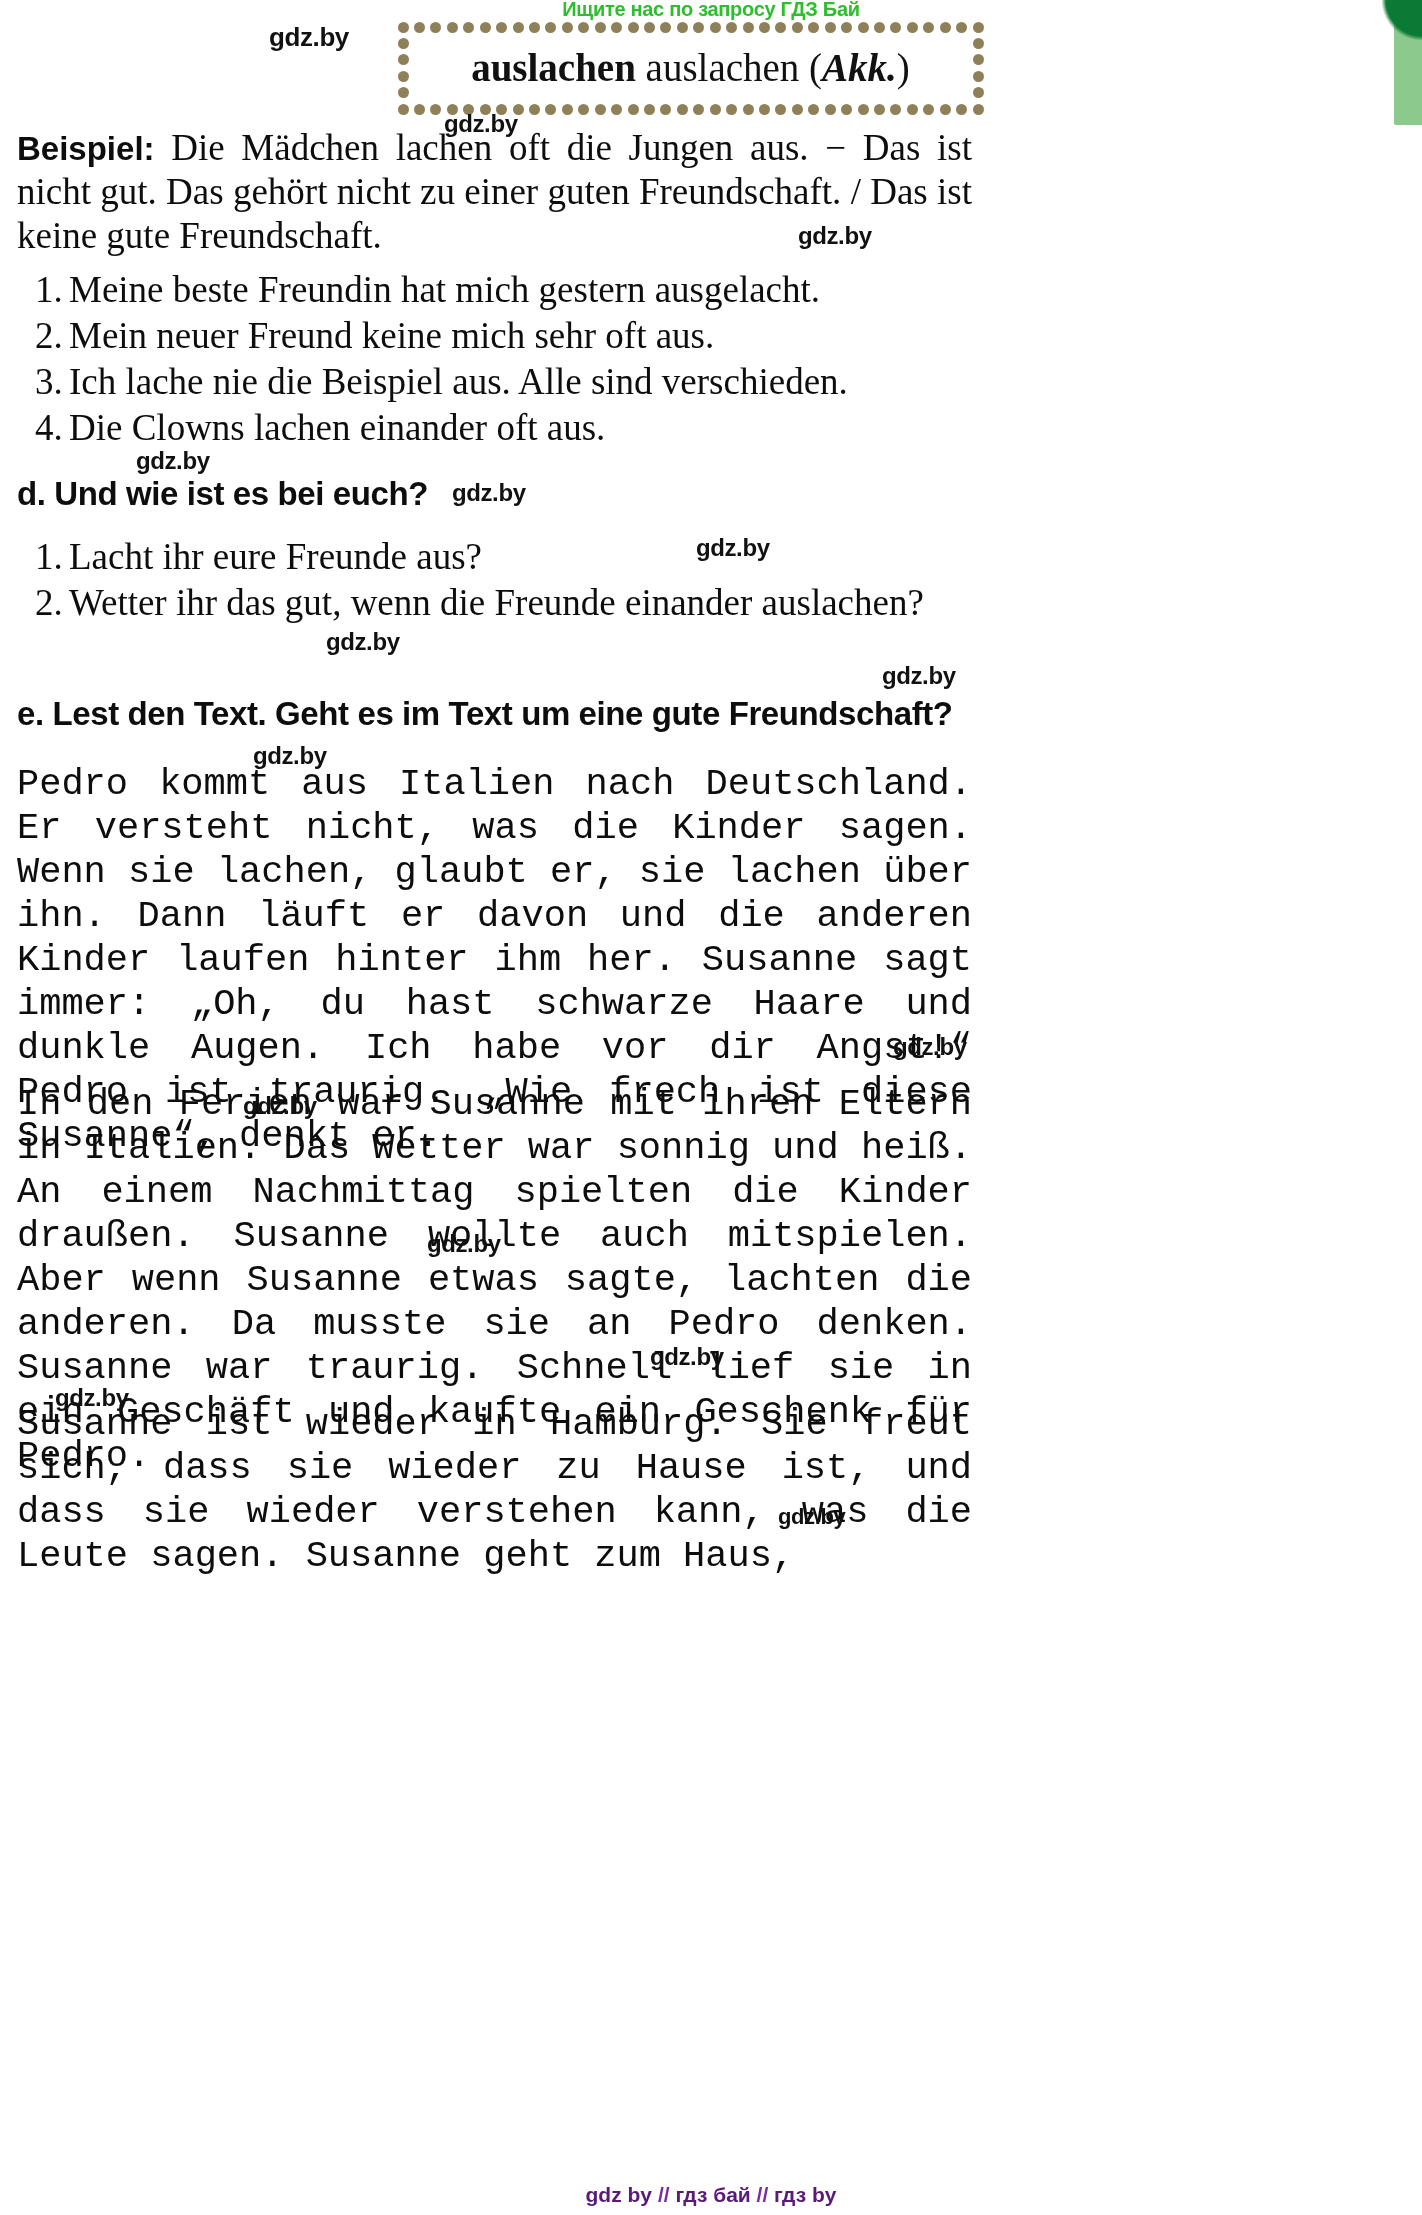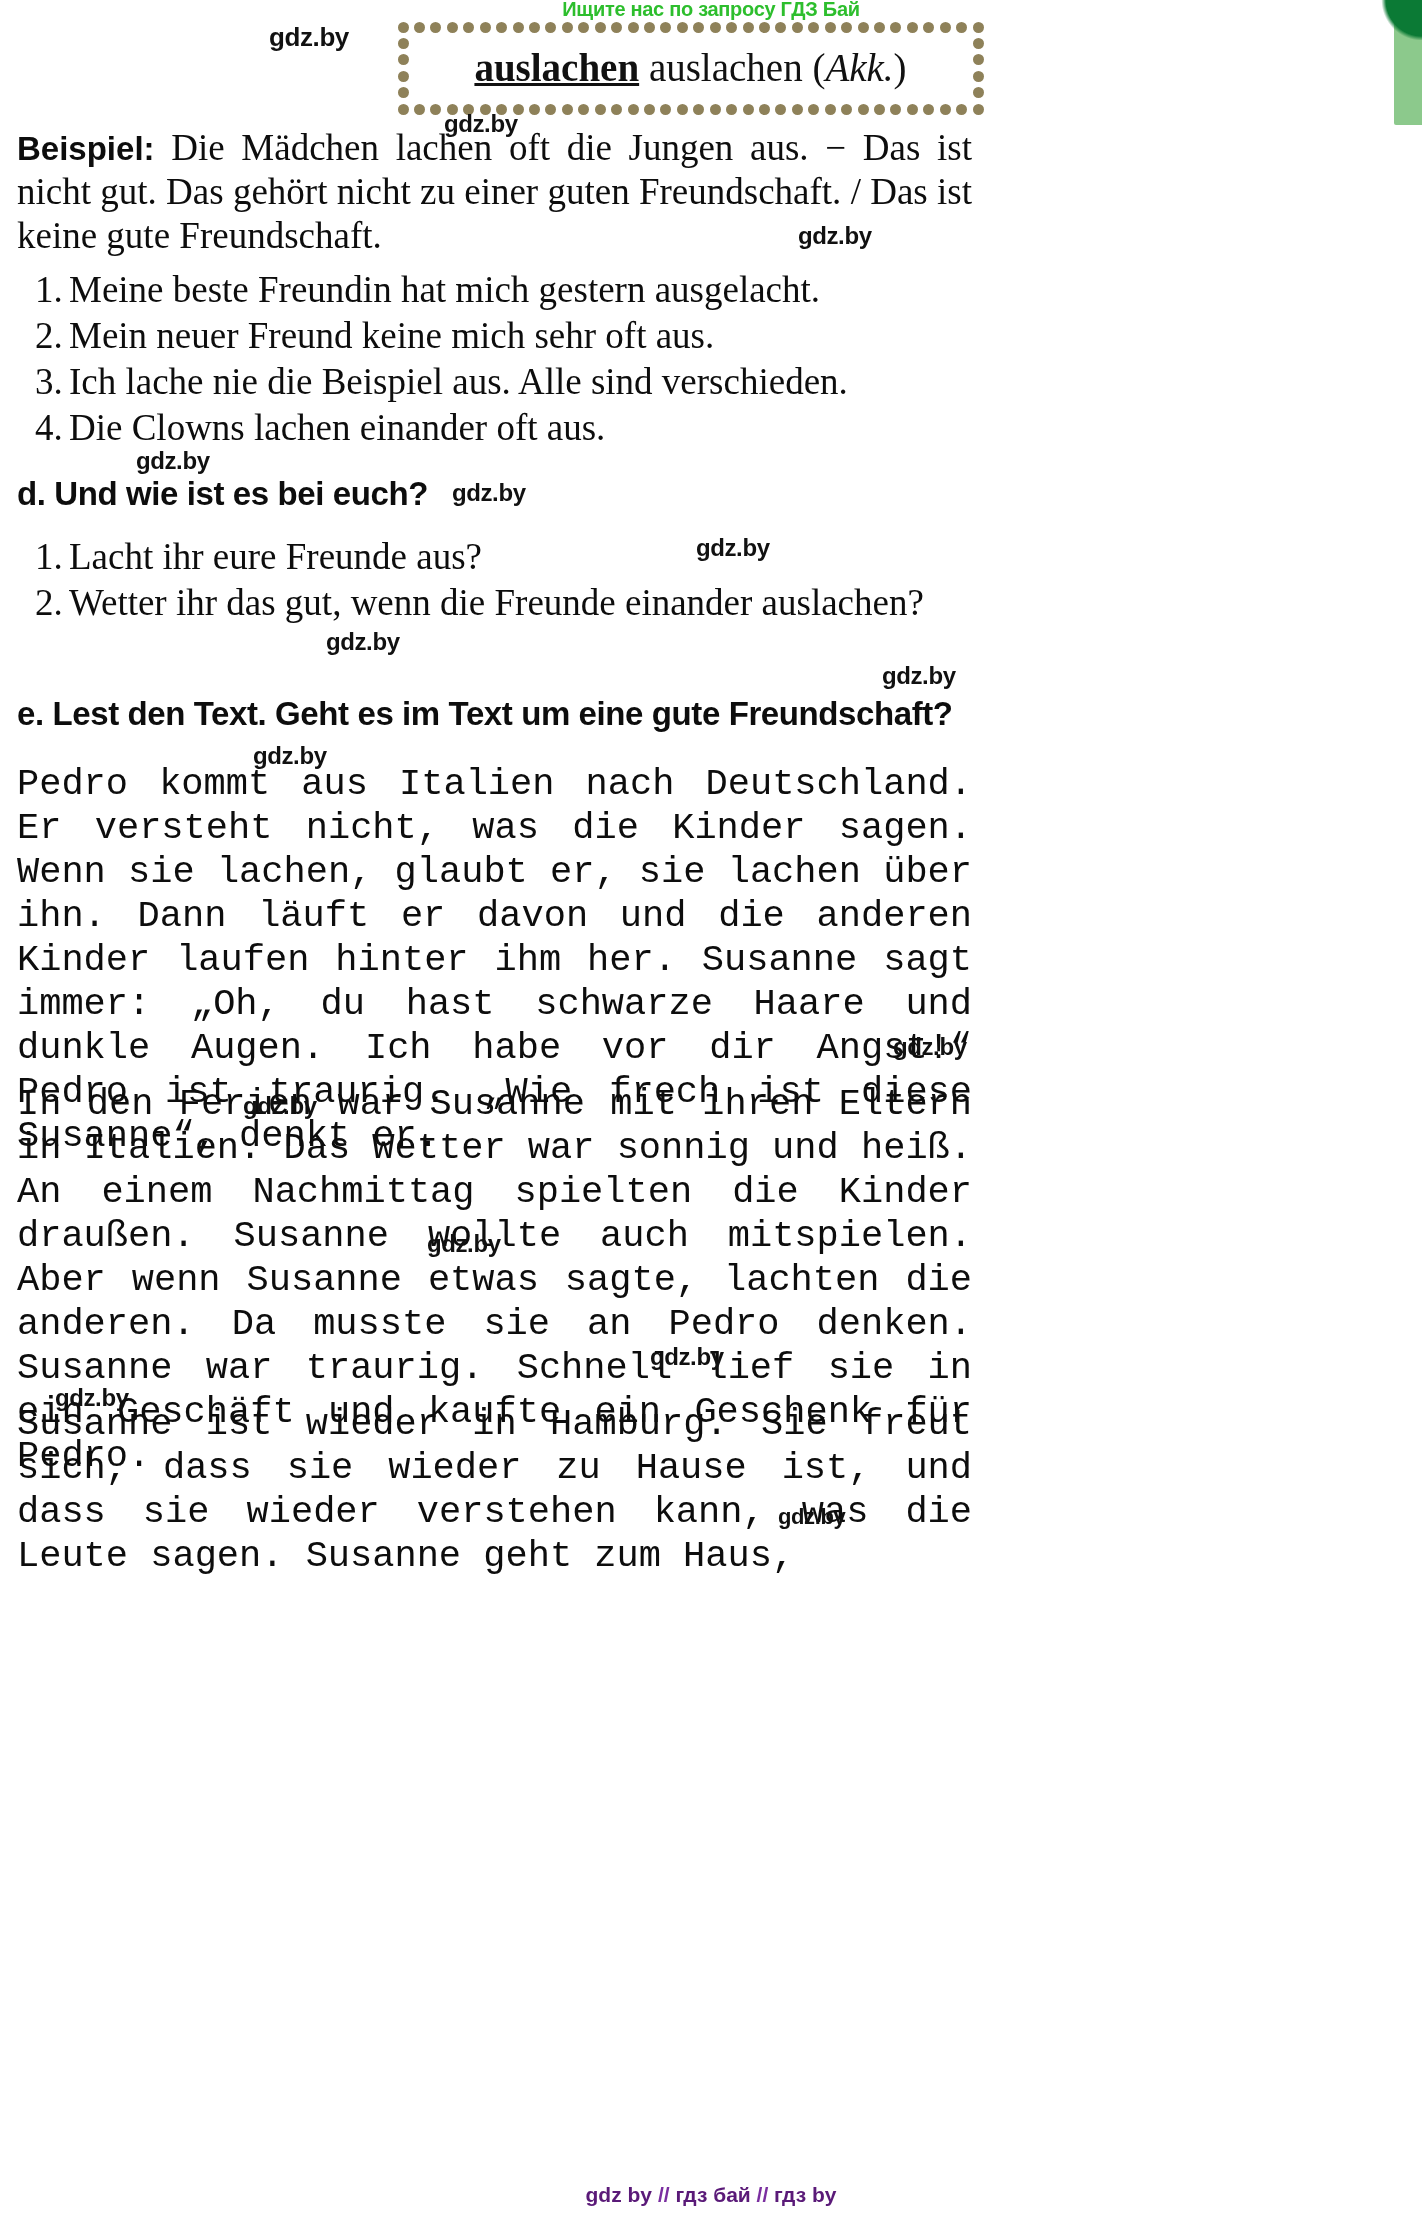--- a/index.html
+++ b/index.html
@@ -73,25 +73,24 @@
   .grammar-title {
     position: relative;
     font-family: "Liberation Serif", serif;
     font-size: 39px;
     line-height: 1.05;
     white-space: nowrap;
     color: #111111;
   }
   .grammar-title .kw {
     font-weight: 700;
-    text-decoration: underline;
   }
   .grammar-title .case {
     font-style: italic;
-    font-weight: 400;
+    font-weight: 700;
   }
 
   
   .tblock {
     position: absolute;
     font-family: "Liberation Serif", serif;
     font-size: 37px;
     line-height: 1.185;
     color: #0d0d0d;
   }

